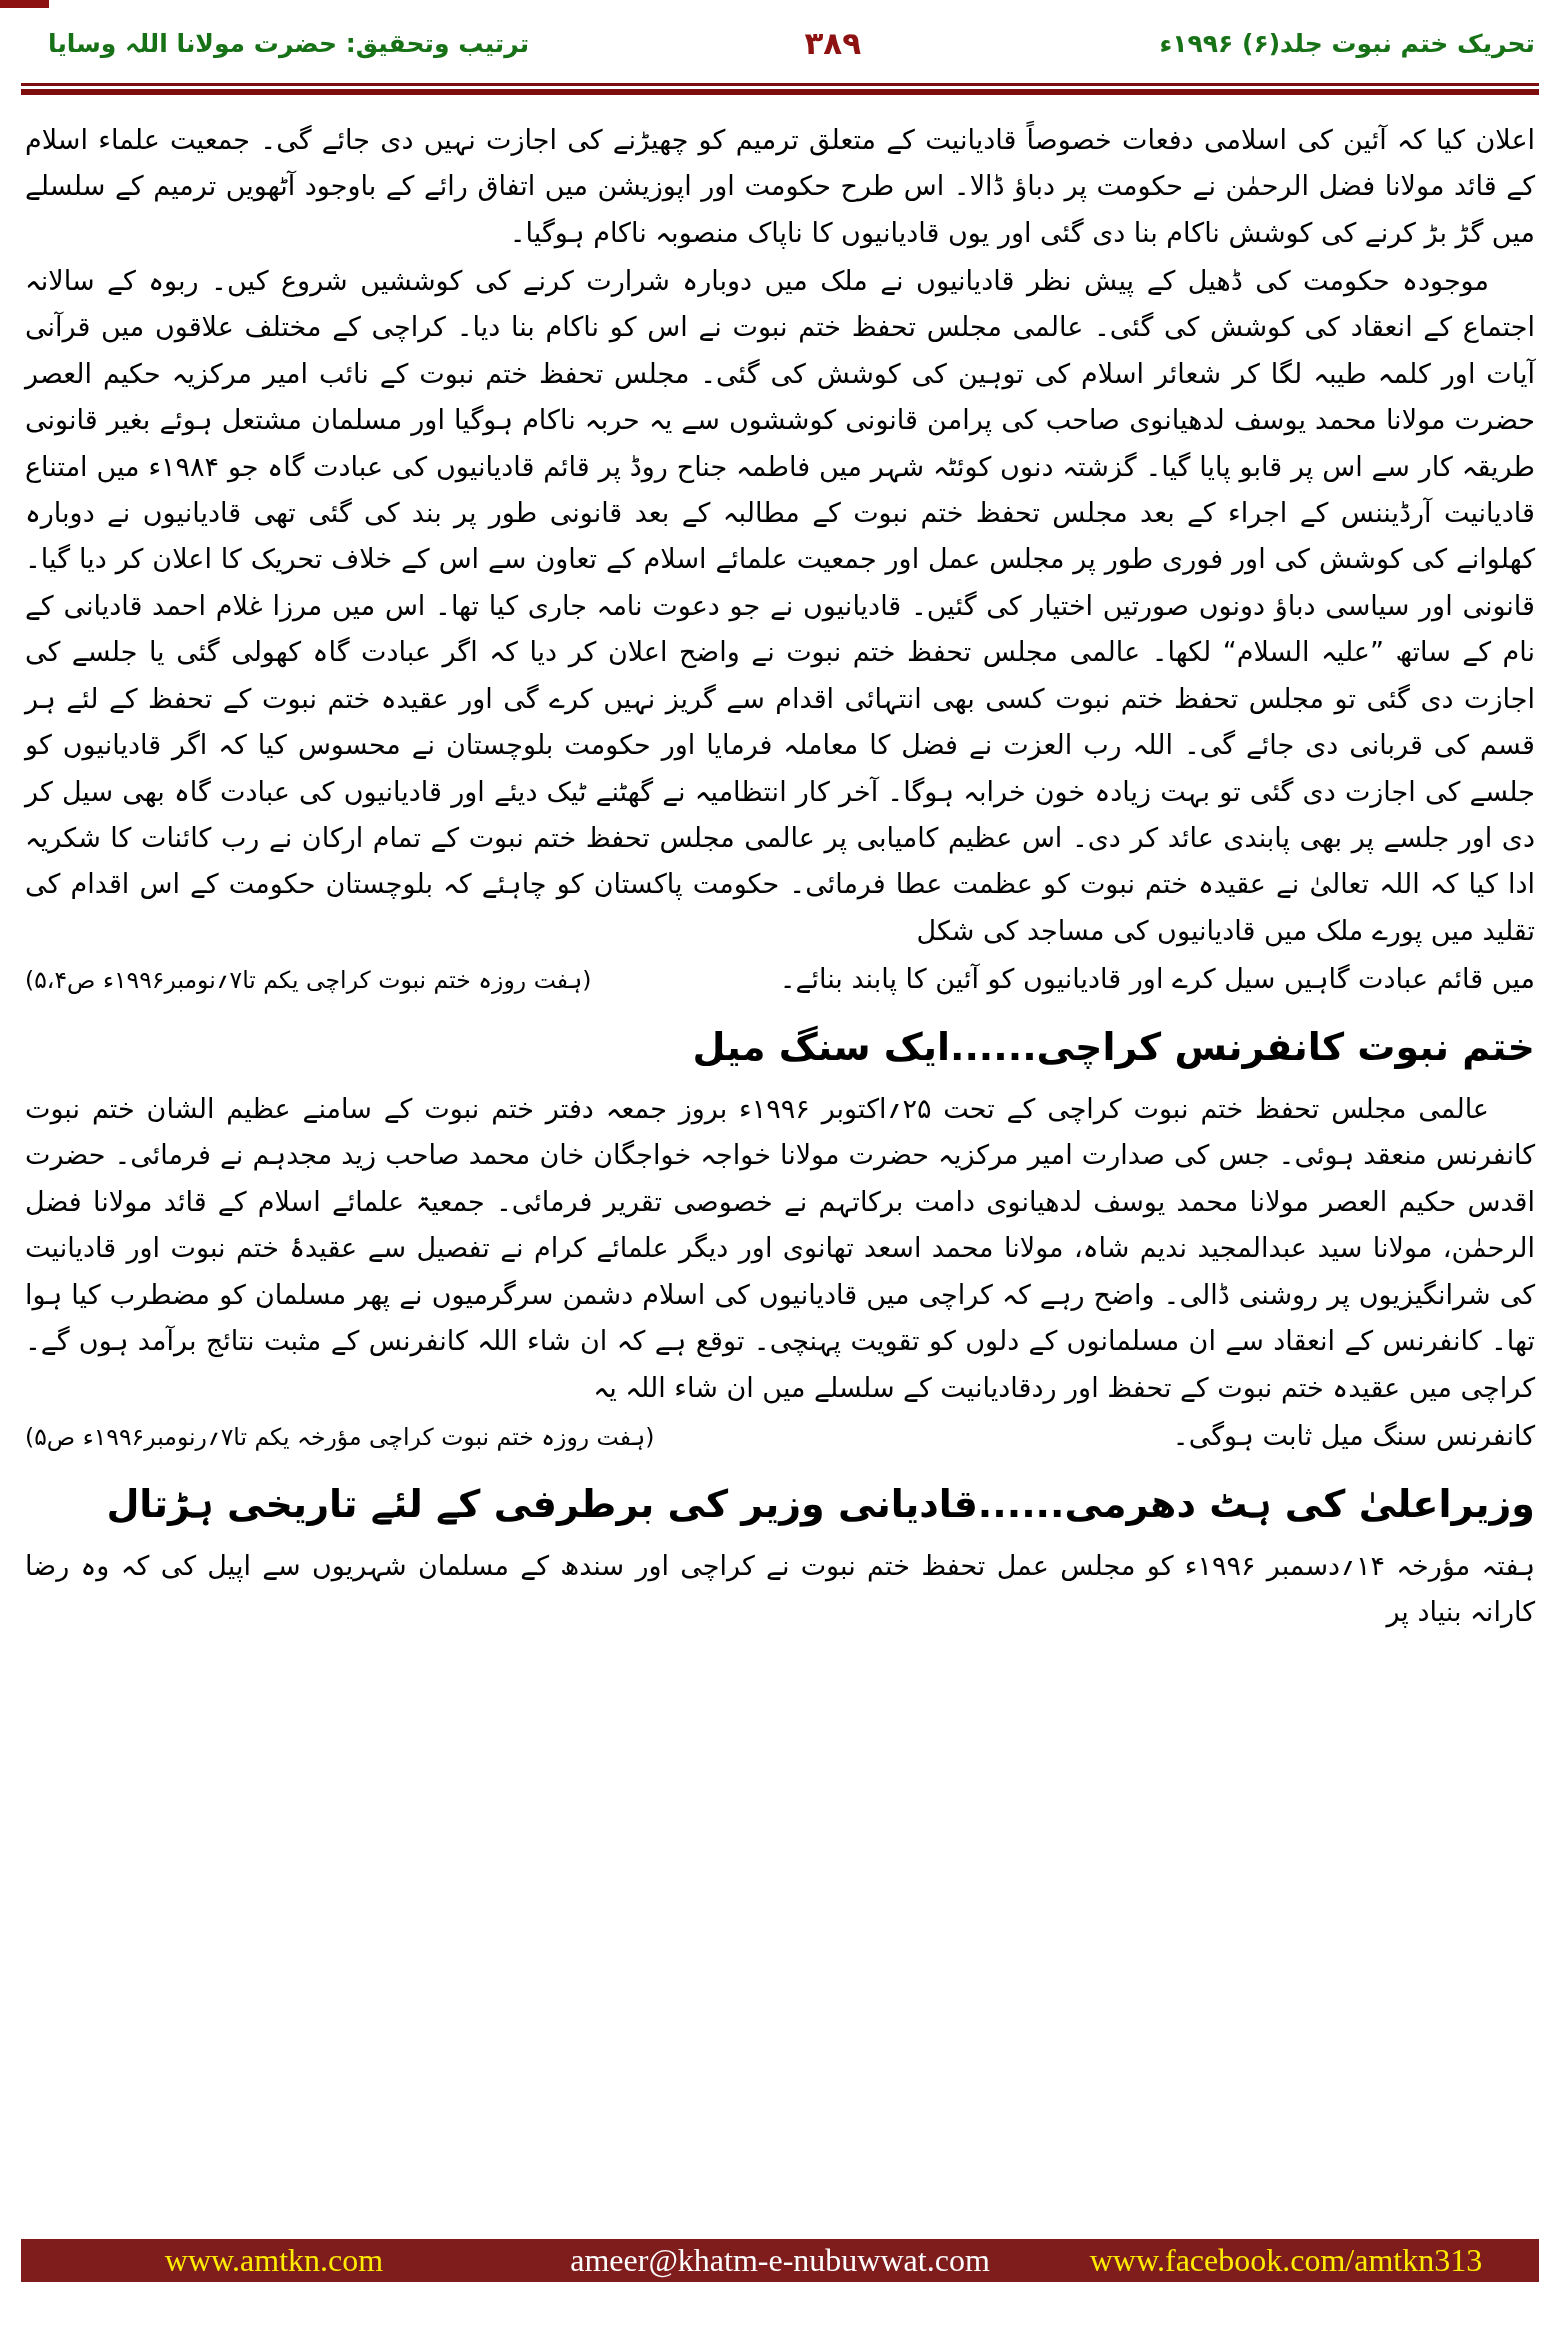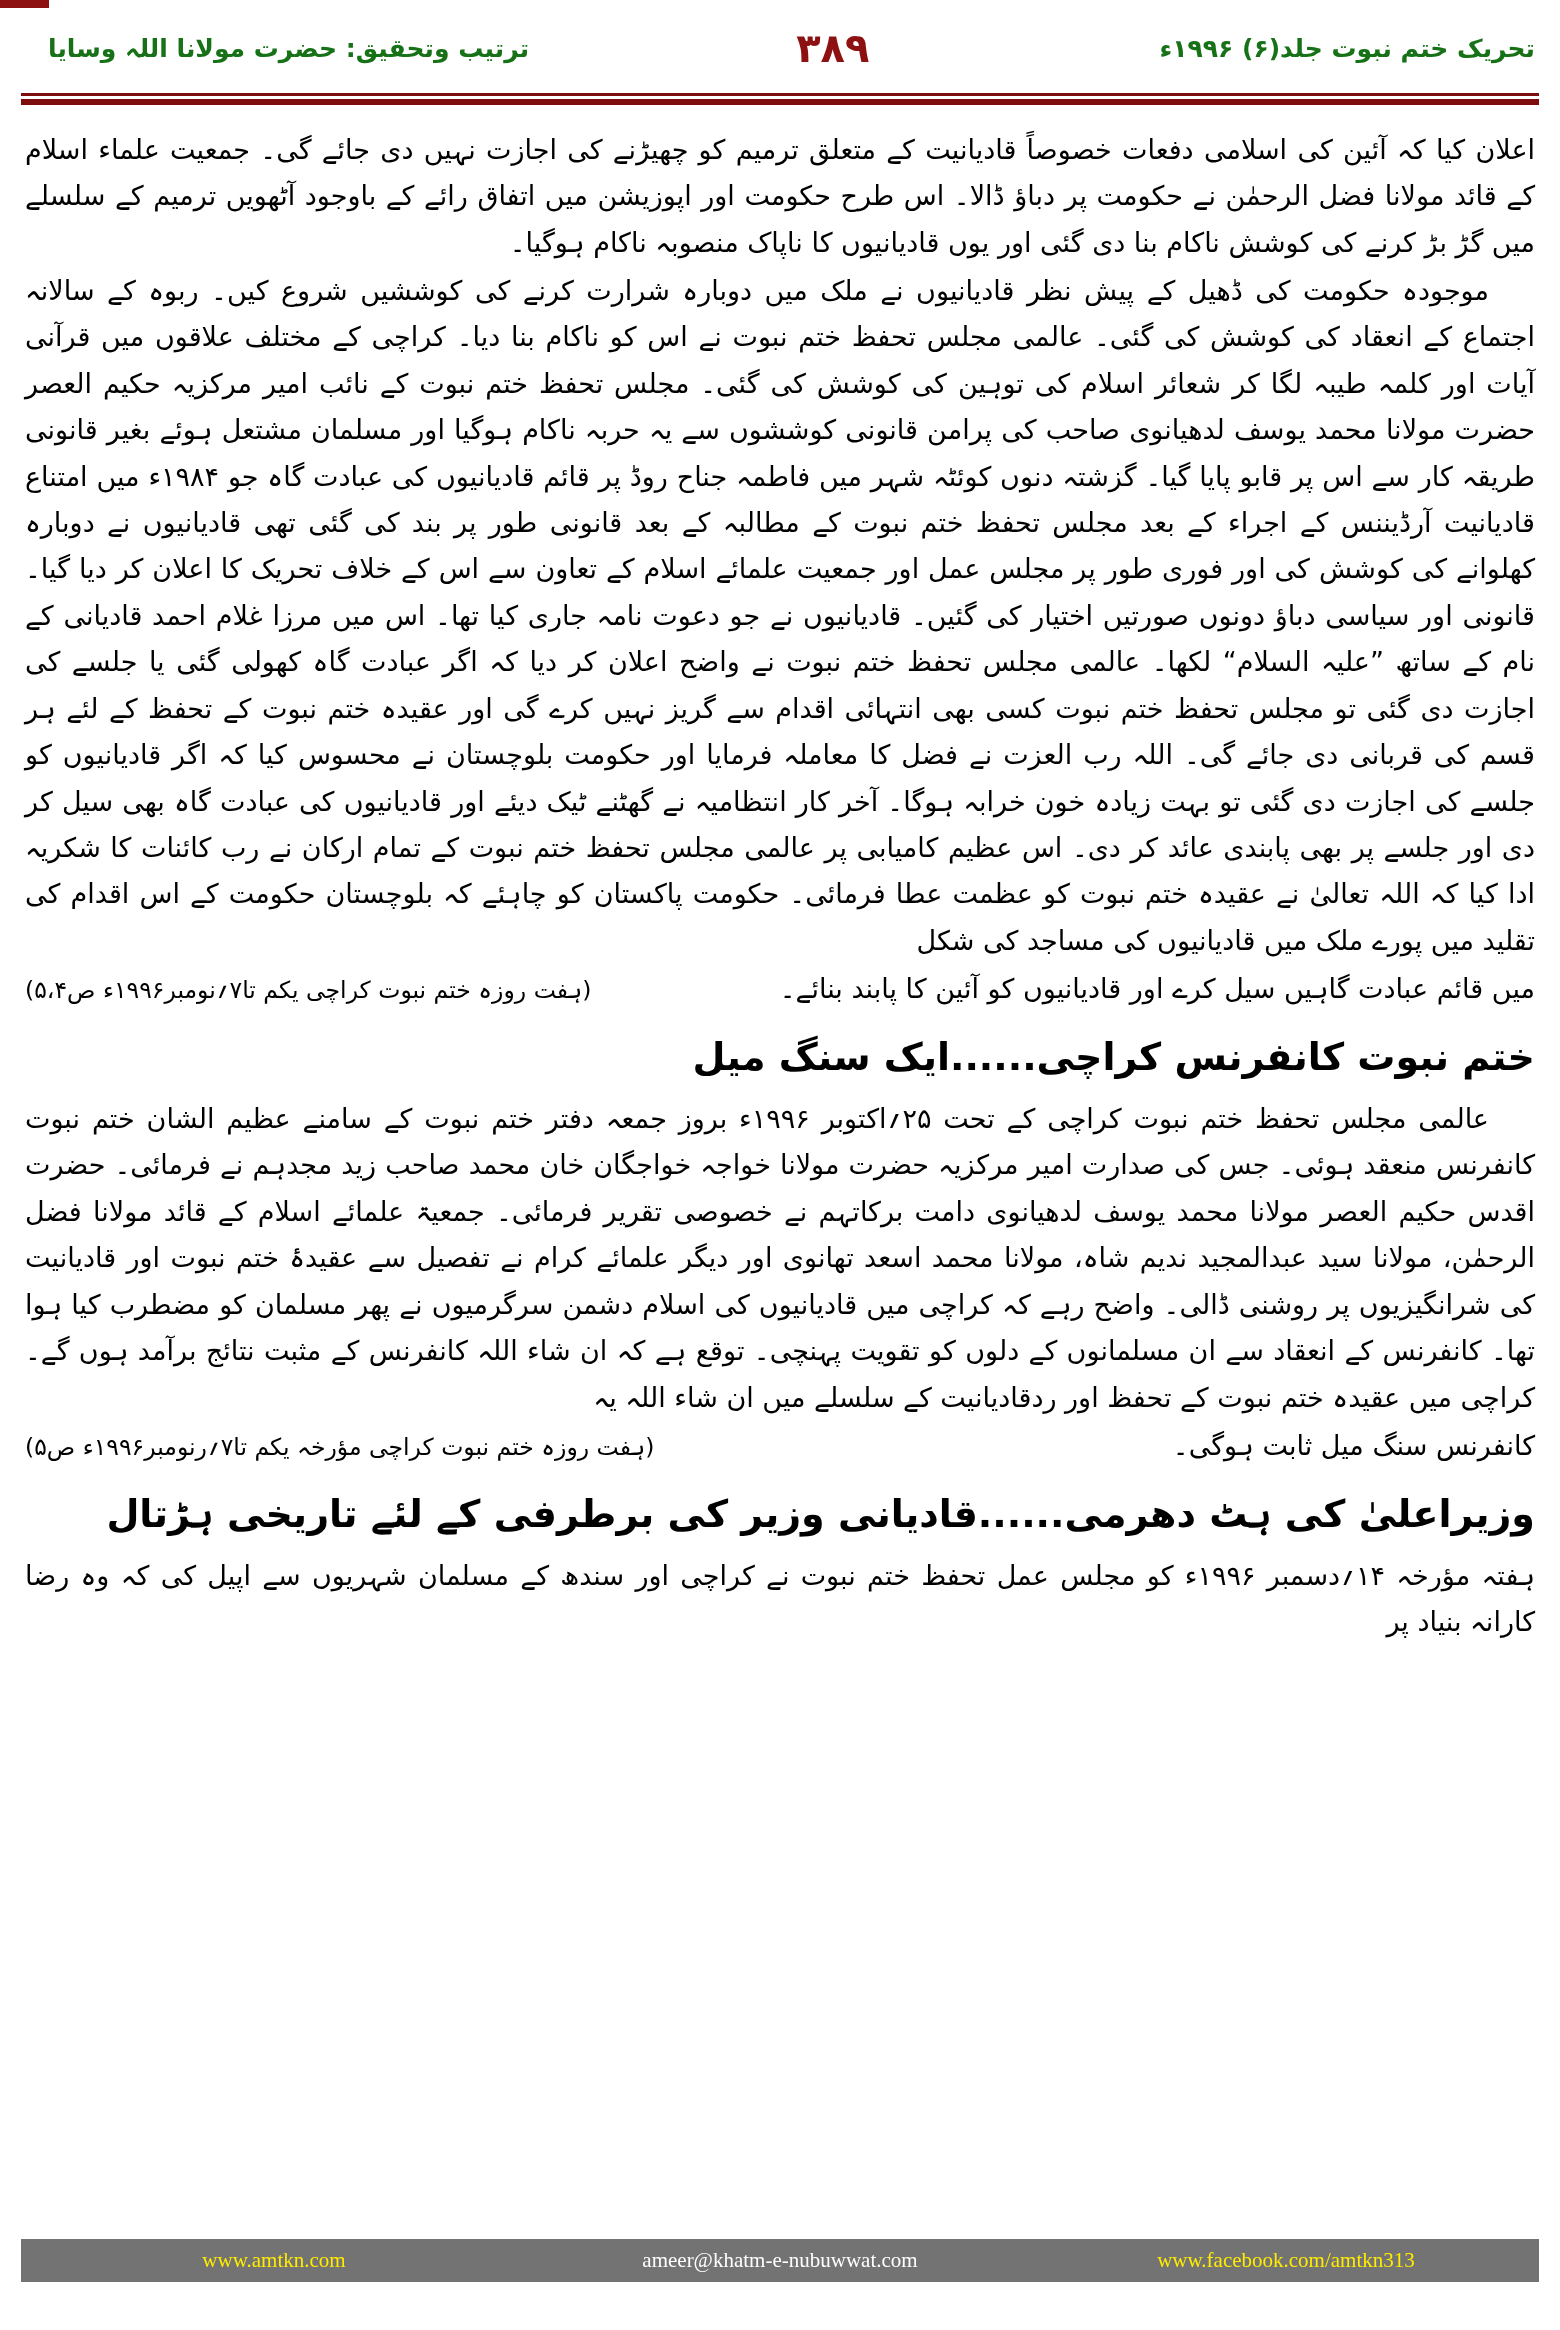--- a/index.html
+++ b/index.html
@@ -4,37 +4,37 @@
 <style>
   html,body{margin:0;padding:0;background:#ffffff;}
   body{width:1560px;height:2330px;position:relative;font-family:"DejaVu Sans",sans-serif;overflow:hidden;}
   .page{position:absolute;inset:0;background:#ffffff;overflow:hidden;}
 
   .corner-mark{position:absolute;top:0;left:0;width:49px;height:7.6px;background:#8e1111;}
 
   header{display:flex;flex-direction:row;justify-content:space-between;align-items:center;
          direction:rtl;padding:25px 25px 5px 25px;}
   .hdr-title,.hdr-credit{color:#177117;font-weight:bold;font-size:25px;white-space:nowrap;margin-left:23px;}
-  .hdr-pagenum{color:#8e1111;font-weight:bold;font-size:40px;letter-spacing:1.7px;}
+  .hdr-pagenum{color:#8e1111;font-weight:bold;font-size:31px;letter-spacing:1.7px;}
 
   .rules{margin:17px 21px 0 21px;}
   .rule-thin{height:3.4px;background:#7e0e0e;margin-bottom:2.5px;}
   .rule-thick{height:5.9px;background:#7e0e0e;}
 
   main{direction:rtl;text-align:justify;padding:22px 25px 0 25px;
        font-size:27px;line-height:1.72;color:#000;}
   .para{margin:0 0 1.7px 0;}
   .indent{text-indent:46px;}
   .lastline{display:flex;direction:rtl;justify-content:space-between;align-items:baseline;margin:0 0 5px 0;}
   .cite{font-size:23.5px;white-space:nowrap;font-weight:normal;}
   .section-heading{text-align:right;font-weight:bold;font-size:38px;margin:18.5px 0 11.8px 0;line-height:1.4;}
 
-  footer{position:absolute;left:21px;right:21px;top:2239px;height:43px;background:#737373;
+  footer{position:absolute;left:21px;right:21px;top:2239px;height:43px;background:#7f1d1d;
          display:flex;flex-direction:row;align-items:center;direction:ltr;
-         font-family:"Liberation Serif",serif;font-size:21px;}
+         font-family:"Liberation Serif",serif;font-size:32px;}
   .f-item{flex:1;text-align:center;white-space:nowrap;}
   .f-web,.f-fb{color:#ffec00;}
   .f-mail{color:#ffffff;}
 </style>
 </head>
 <body>
 
 <div class="page">
 
   <div class="corner-mark"></div>

